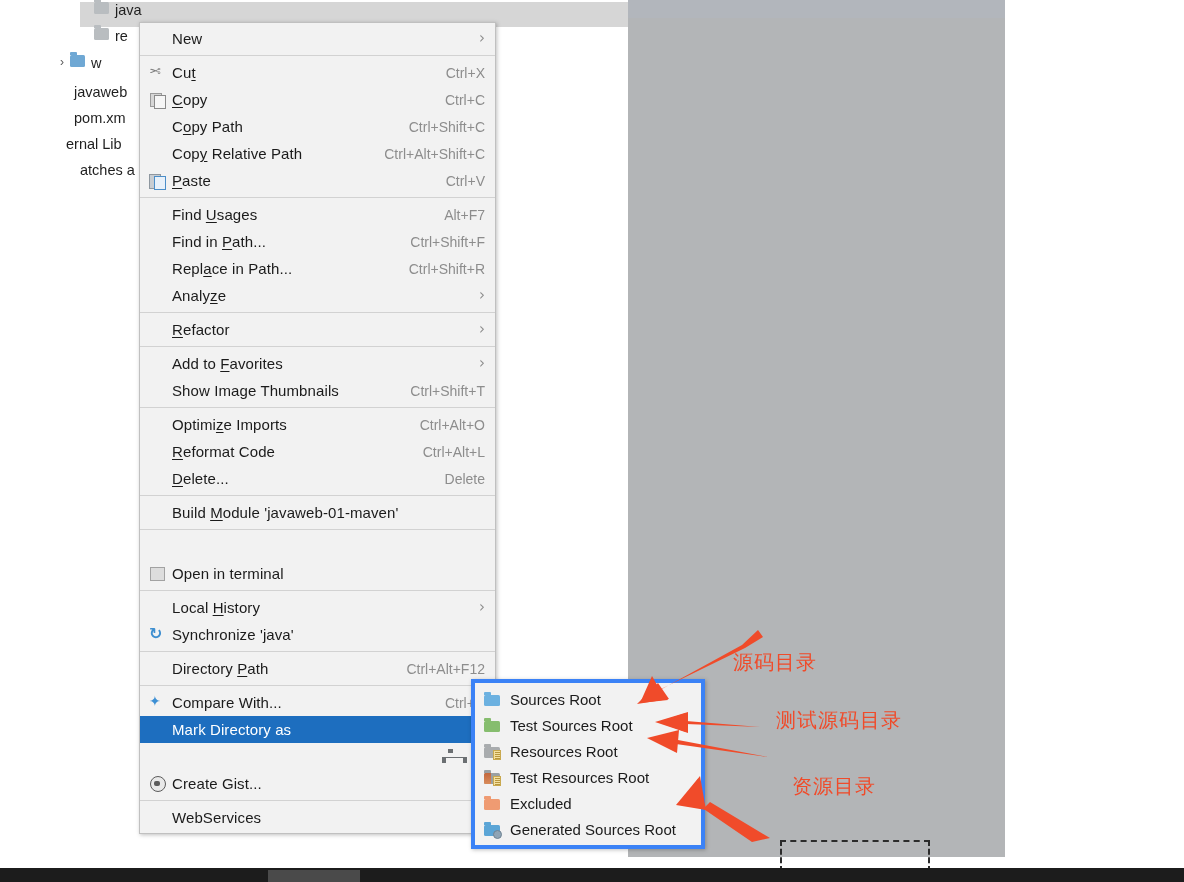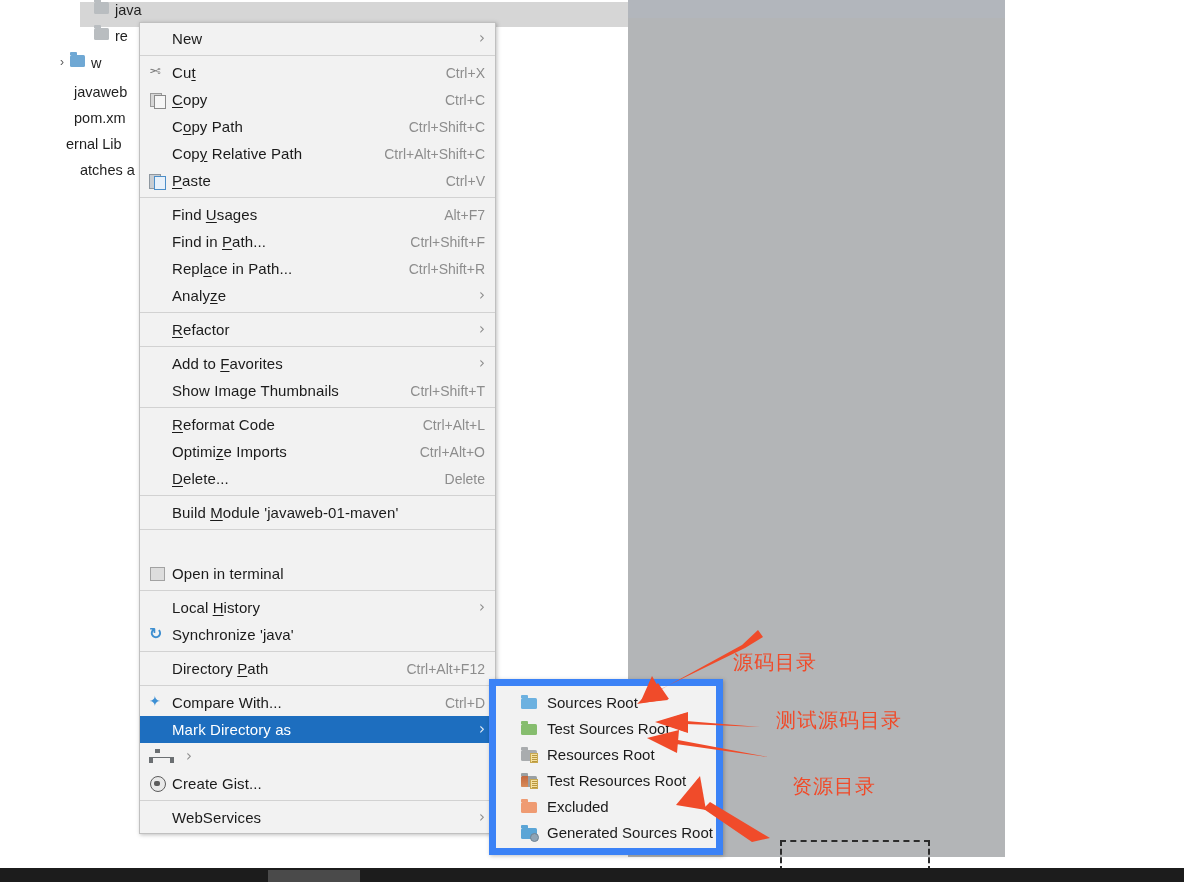--- a/index.html
+++ b/index.html
@@ -60,20 +60,21 @@
     border:1px solid #c0c0c0;
     box-shadow: 1px 1px 4px rgba(0,0,0,.25);
     padding:2px 0;
     z-index:40;
   }
   .mi {
     position:relative; display:flex; align-items:center;
     height:27px; padding:0 10px 0 8px;
     font-size:15px; color:#1b1b1b; white-space:nowrap;
     cursor:default;
+    justify-content:flex-end;
   }
   .mi .ic { width:20px; flex:0 0 20px; height:16px; position:relative; margin-right:4px; }
   .mi .lb { flex:1 1 auto; letter-spacing:.1px; }
   .mi .acc {
     color:#8d8d8d; font-size:14px; margin-left:16px; flex:0 0 auto;
   }
   .mi .chev {
     flex:0 0 auto; color:#8d8d8d; font-size:15px; line-height:1;
     margin-left:14px; font-family:"DejaVu Sans", sans-serif;
   }
@@ -131,24 +132,24 @@
     content:""; position:absolute; left:2px; top:0px; width:14px; height:14px;
     border:1.5px solid #5c5c5c; border-radius:50%; background:#e9e9e9;
   }
   .ic-gist::after{
     content:""; position:absolute; left:6px; top:5px; width:6px; height:5px;
     background:#5c5c5c; border-radius:2px;
   }
 
   
   .sub-menu {
-    position:absolute; left:489px; top:679px; width:234px;
-    background:#f2f2f2; border:7px solid #3b82f6;
+    position:absolute; left:471px; top:679px; width:234px;
+    background:#f2f2f2; border:4px solid #3b82f6;
     box-shadow: 1px 1px 4px rgba(0,0,0,.25);
-    padding:3px 16px; z-index:60;
+    padding:3px 0; z-index:60;
   }
   .smi {
     display:flex; align-items:center; height:26px; padding:0 8px;
     font-size:15px; color:#1b1b1b; white-space:nowrap; cursor:default;
   }
   .smi .sic { width:20px; flex:0 0 20px; height:15px; position:relative; margin-right:7px; }
   .fld {
     position:absolute; left:1px; top:3px; width:16px; height:11px; border-radius:1.5px;
   }
   .fld::before{
@@ -303,27 +304,27 @@
     </div>
     <div class="mi">
       <span class="ic"></span>
       <span class="lb">Show Image Thumbnails</span>
       <span class="acc">Ctrl+Shift+T</span>
     </div>
     <div class="sep"></div>
 
     <div class="mi">
       <span class="ic"></span>
+      <span class="lb">Optimi<span class="u">z</span>e Imports</span>
+      <span class="acc">Ctrl+Alt+O</span>
+    </div>
+    <div class="mi">
+      <span class="ic"></span>
       <span class="lb"><span class="u">R</span>eformat Code</span>
       <span class="acc">Ctrl+Alt+L</span>
-    </div>
-    <div class="mi">
-      <span class="ic"></span>
-      <span class="lb">Optimi<span class="u">z</span>e Imports</span>
-      <span class="acc">Ctrl+Alt+O</span>
     </div>
     <div class="mi">
       <span class="ic"></span>
       <span class="lb"><span class="u">D</span>elete...</span>
       <span class="acc">Delete</span>
     </div>
     <div class="sep"></div>
 
     <div class="mi">
       <span class="ic"></span>

